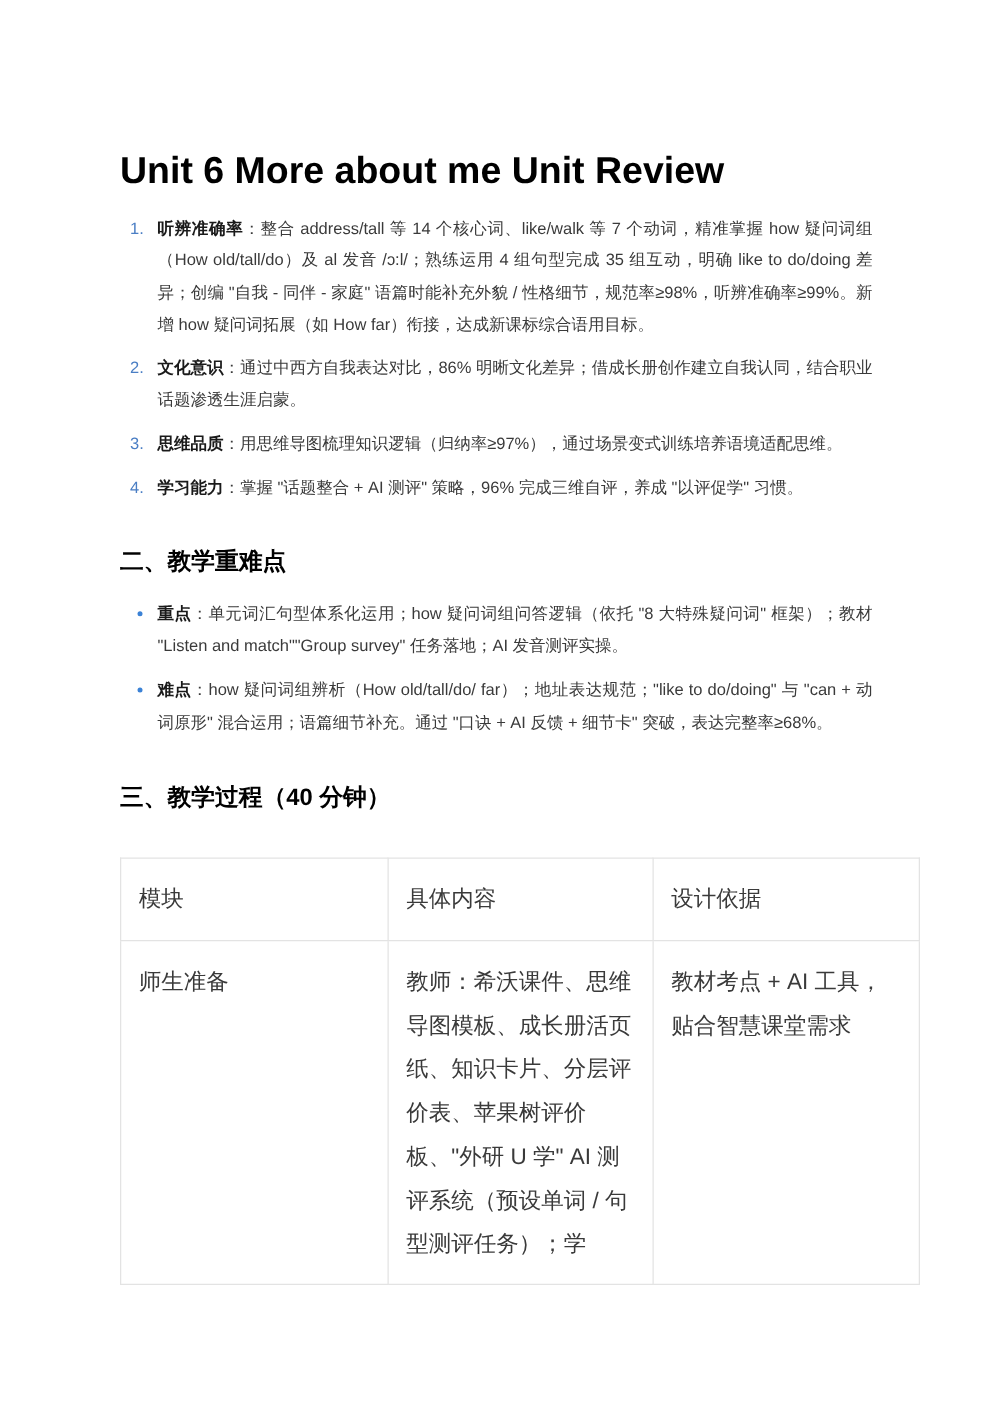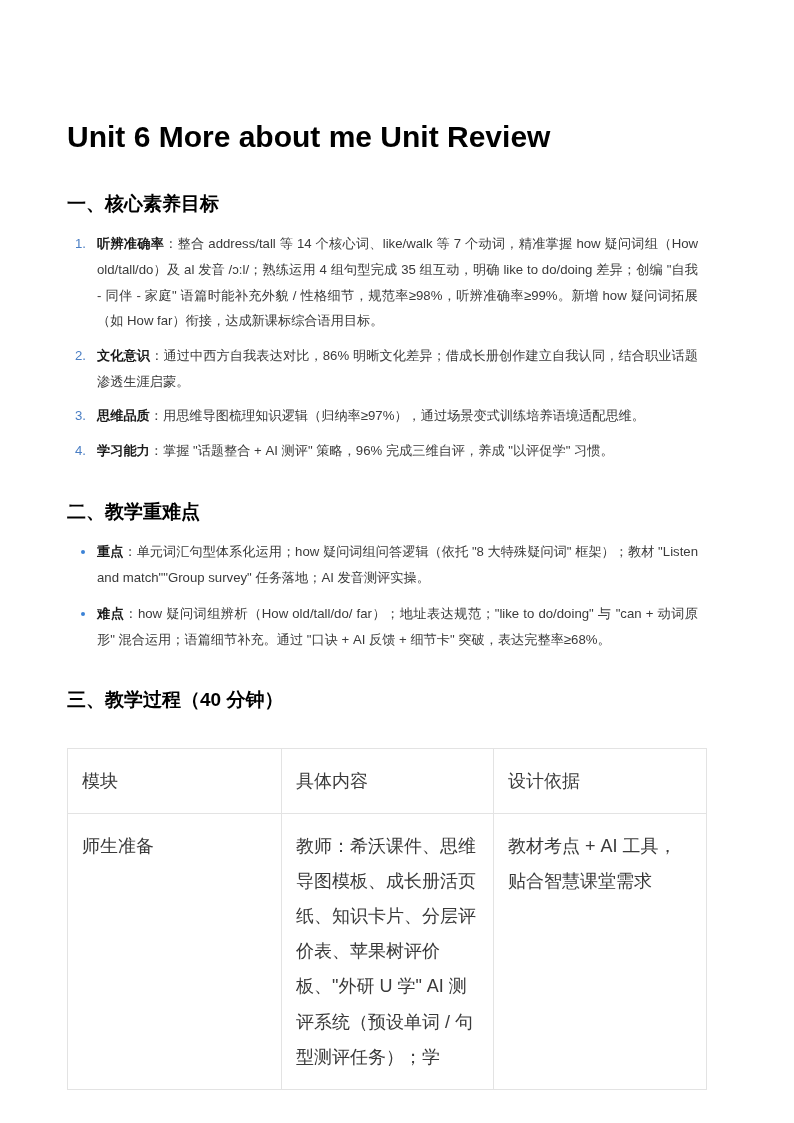--- a/index.html
+++ b/index.html
@@ -12,21 +12,21 @@
     height: 1123px;
     font-family: "Liberation Sans", "DejaVu Sans", sans-serif;
     color: #1a1a1a;
     position: relative;
     overflow: hidden;
   }
   .page {
     box-sizing: border-box;
     width: 794px;
     height: 1123px;
-    padding: 118px 96px 0 67px;
+    padding: 118px 96px 0 96px;
   }
   .doc-title {
     font-size: 30px;
     font-weight: bold;
     letter-spacing: 0px;
     line-height: 1.25;
     margin: 0 0 0 0;
     color: #000000;
   }
   .h2 {
@@ -116,21 +116,20 @@
   .col-c { width: 184px; }
   .row-body td { height: 130px; }
 </style>
 </head>
 <body>
 
 <div class="page">
 
   <h1 class="doc-title">Unit 6 More about me Unit Review</h1>
 
-  <h2 class="h2">一、核心素养目标</h2>
 
   <ol class="num-list">
     <li><span class="lead">听辨准确率</span><span>：整合 address/tall 等 14 个核心词、like/walk 等 7 个动词，精准掌握 how 疑问词组（How old/tall/do）及 al 发音 /ɔ:l/；熟练运用 4 组句型完成 35 组互动，明确 like to do/doing 差异；创编 "自我 - 同伴 - 家庭" 语篇时能补充外貌 / 性格细节，规范率≥98%，听辨准确率≥99%。新增 how 疑问词拓展（如 How far）衔接，达成新课标综合语用目标。</span></li>
     <li><span class="lead">文化意识</span><span>：通过中西方自我表达对比，86% 明晰文化差异；借成长册创作建立自我认同，结合职业话题渗透生涯启蒙。</span></li>
     <li><span class="lead">思维品质</span><span>：用思维导图梳理知识逻辑（归纳率≥97%），通过场景变式训练培养语境适配思维。</span></li>
     <li><span class="lead">学习能力</span><span>：掌握 "话题整合 + AI 测评" 策略，96% 完成三维自评，养成 "以评促学" 习惯。</span></li>
   </ol>
 
   <h2 class="h2">二、教学重难点</h2>
 

